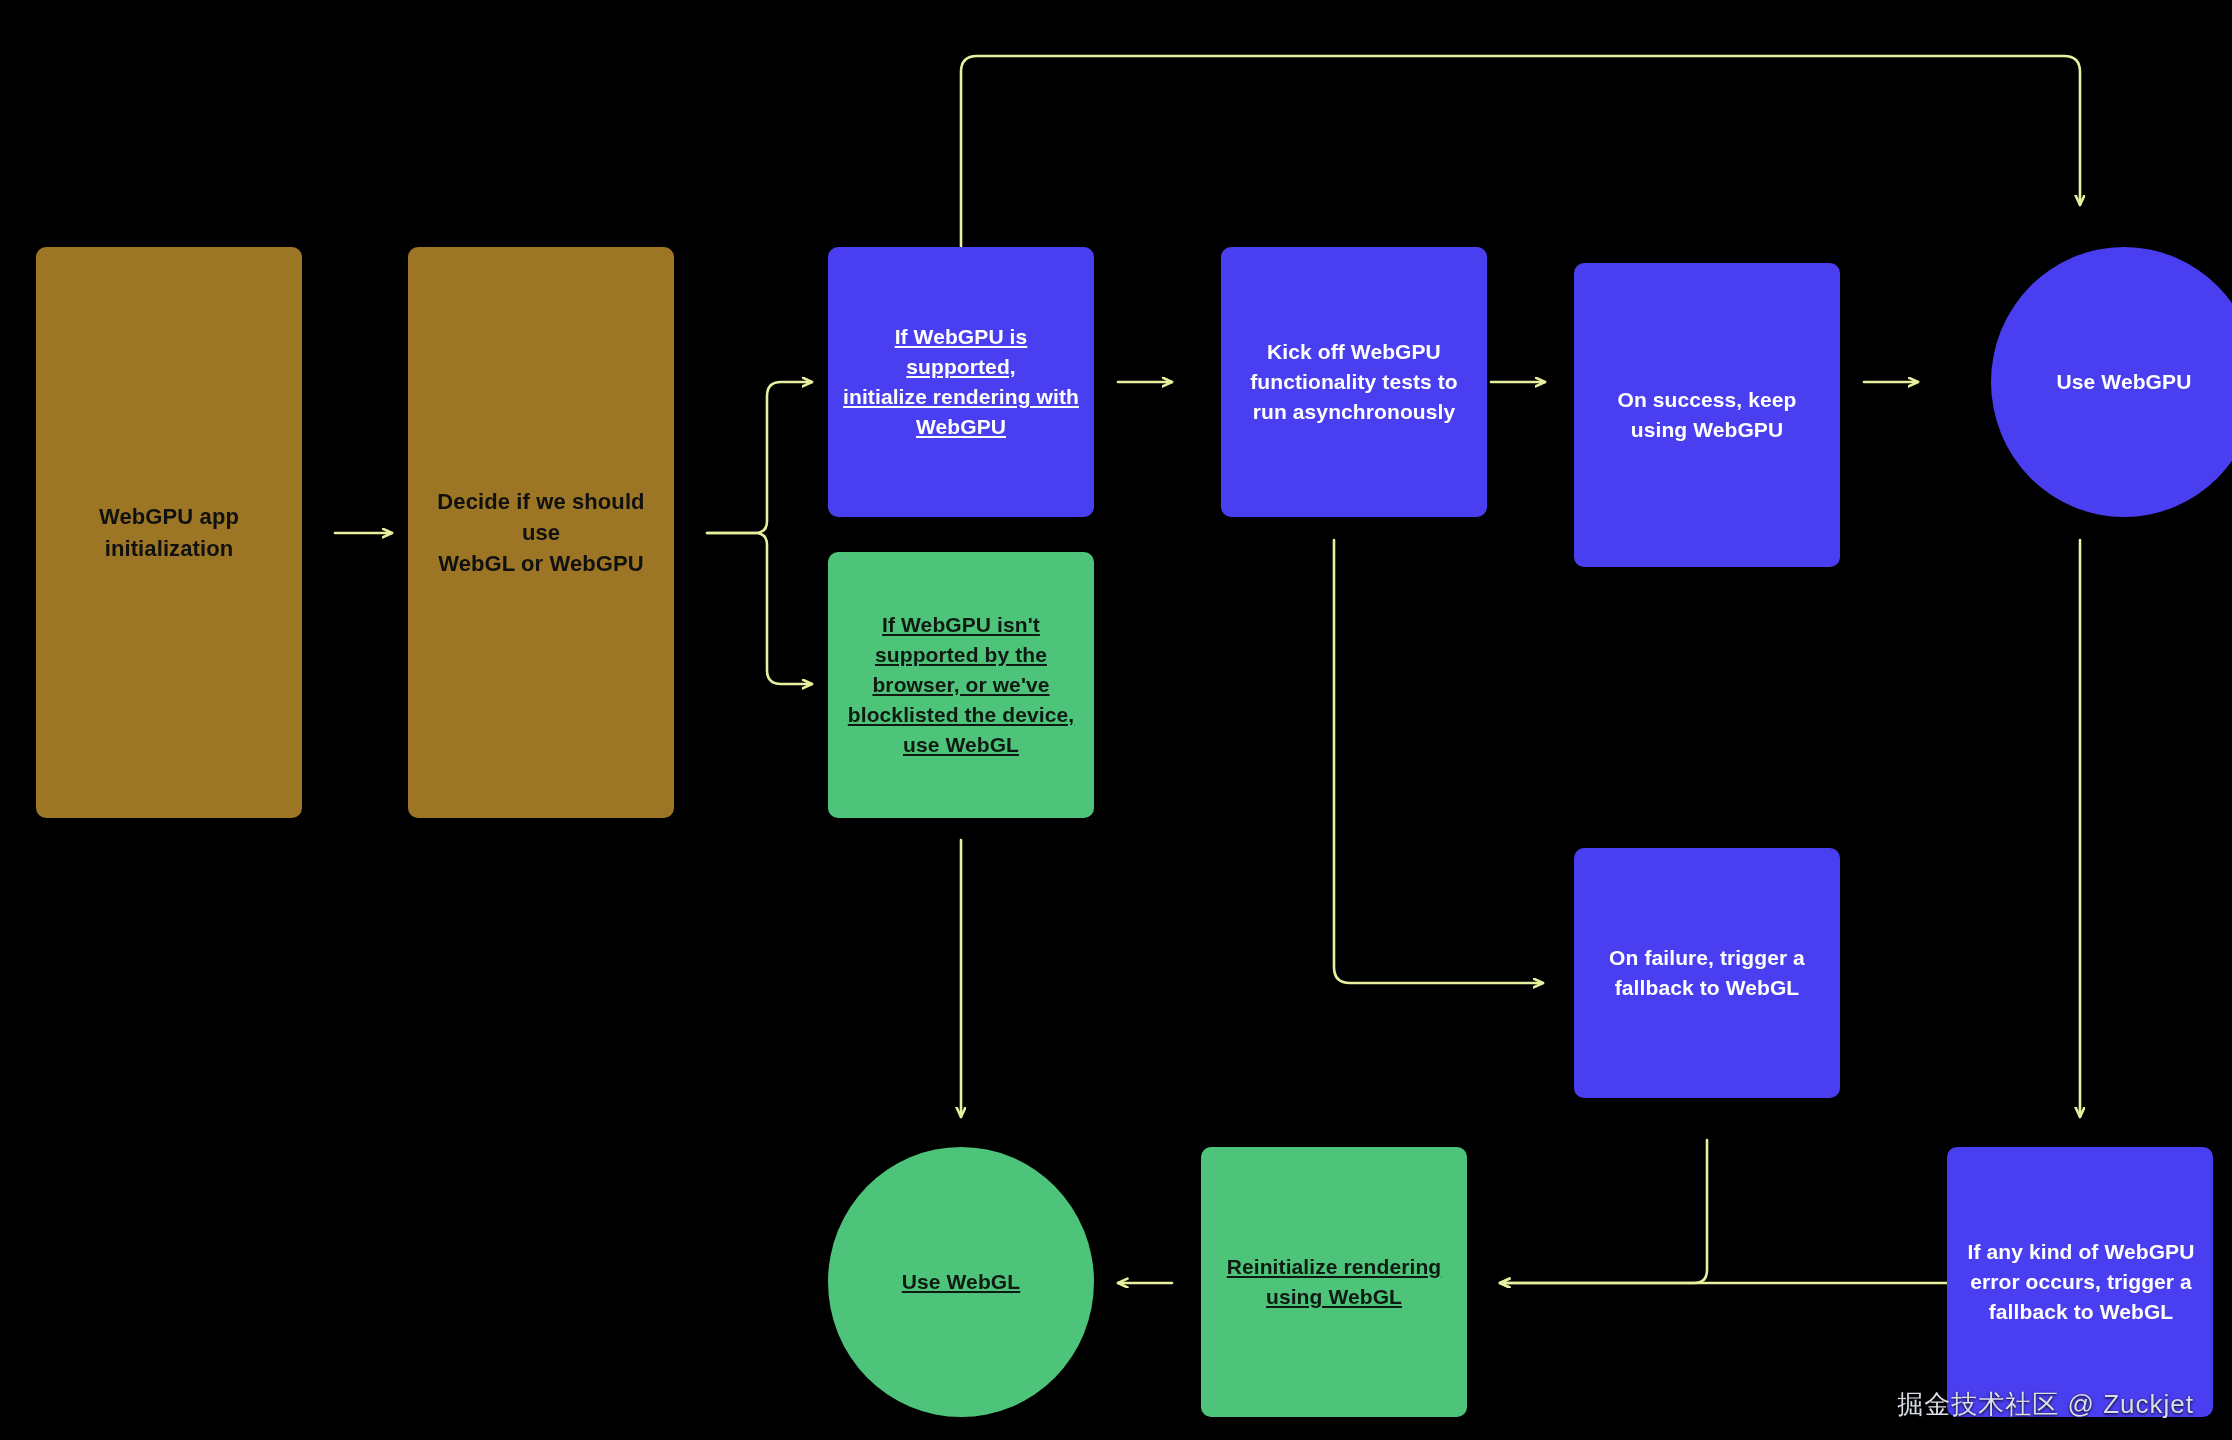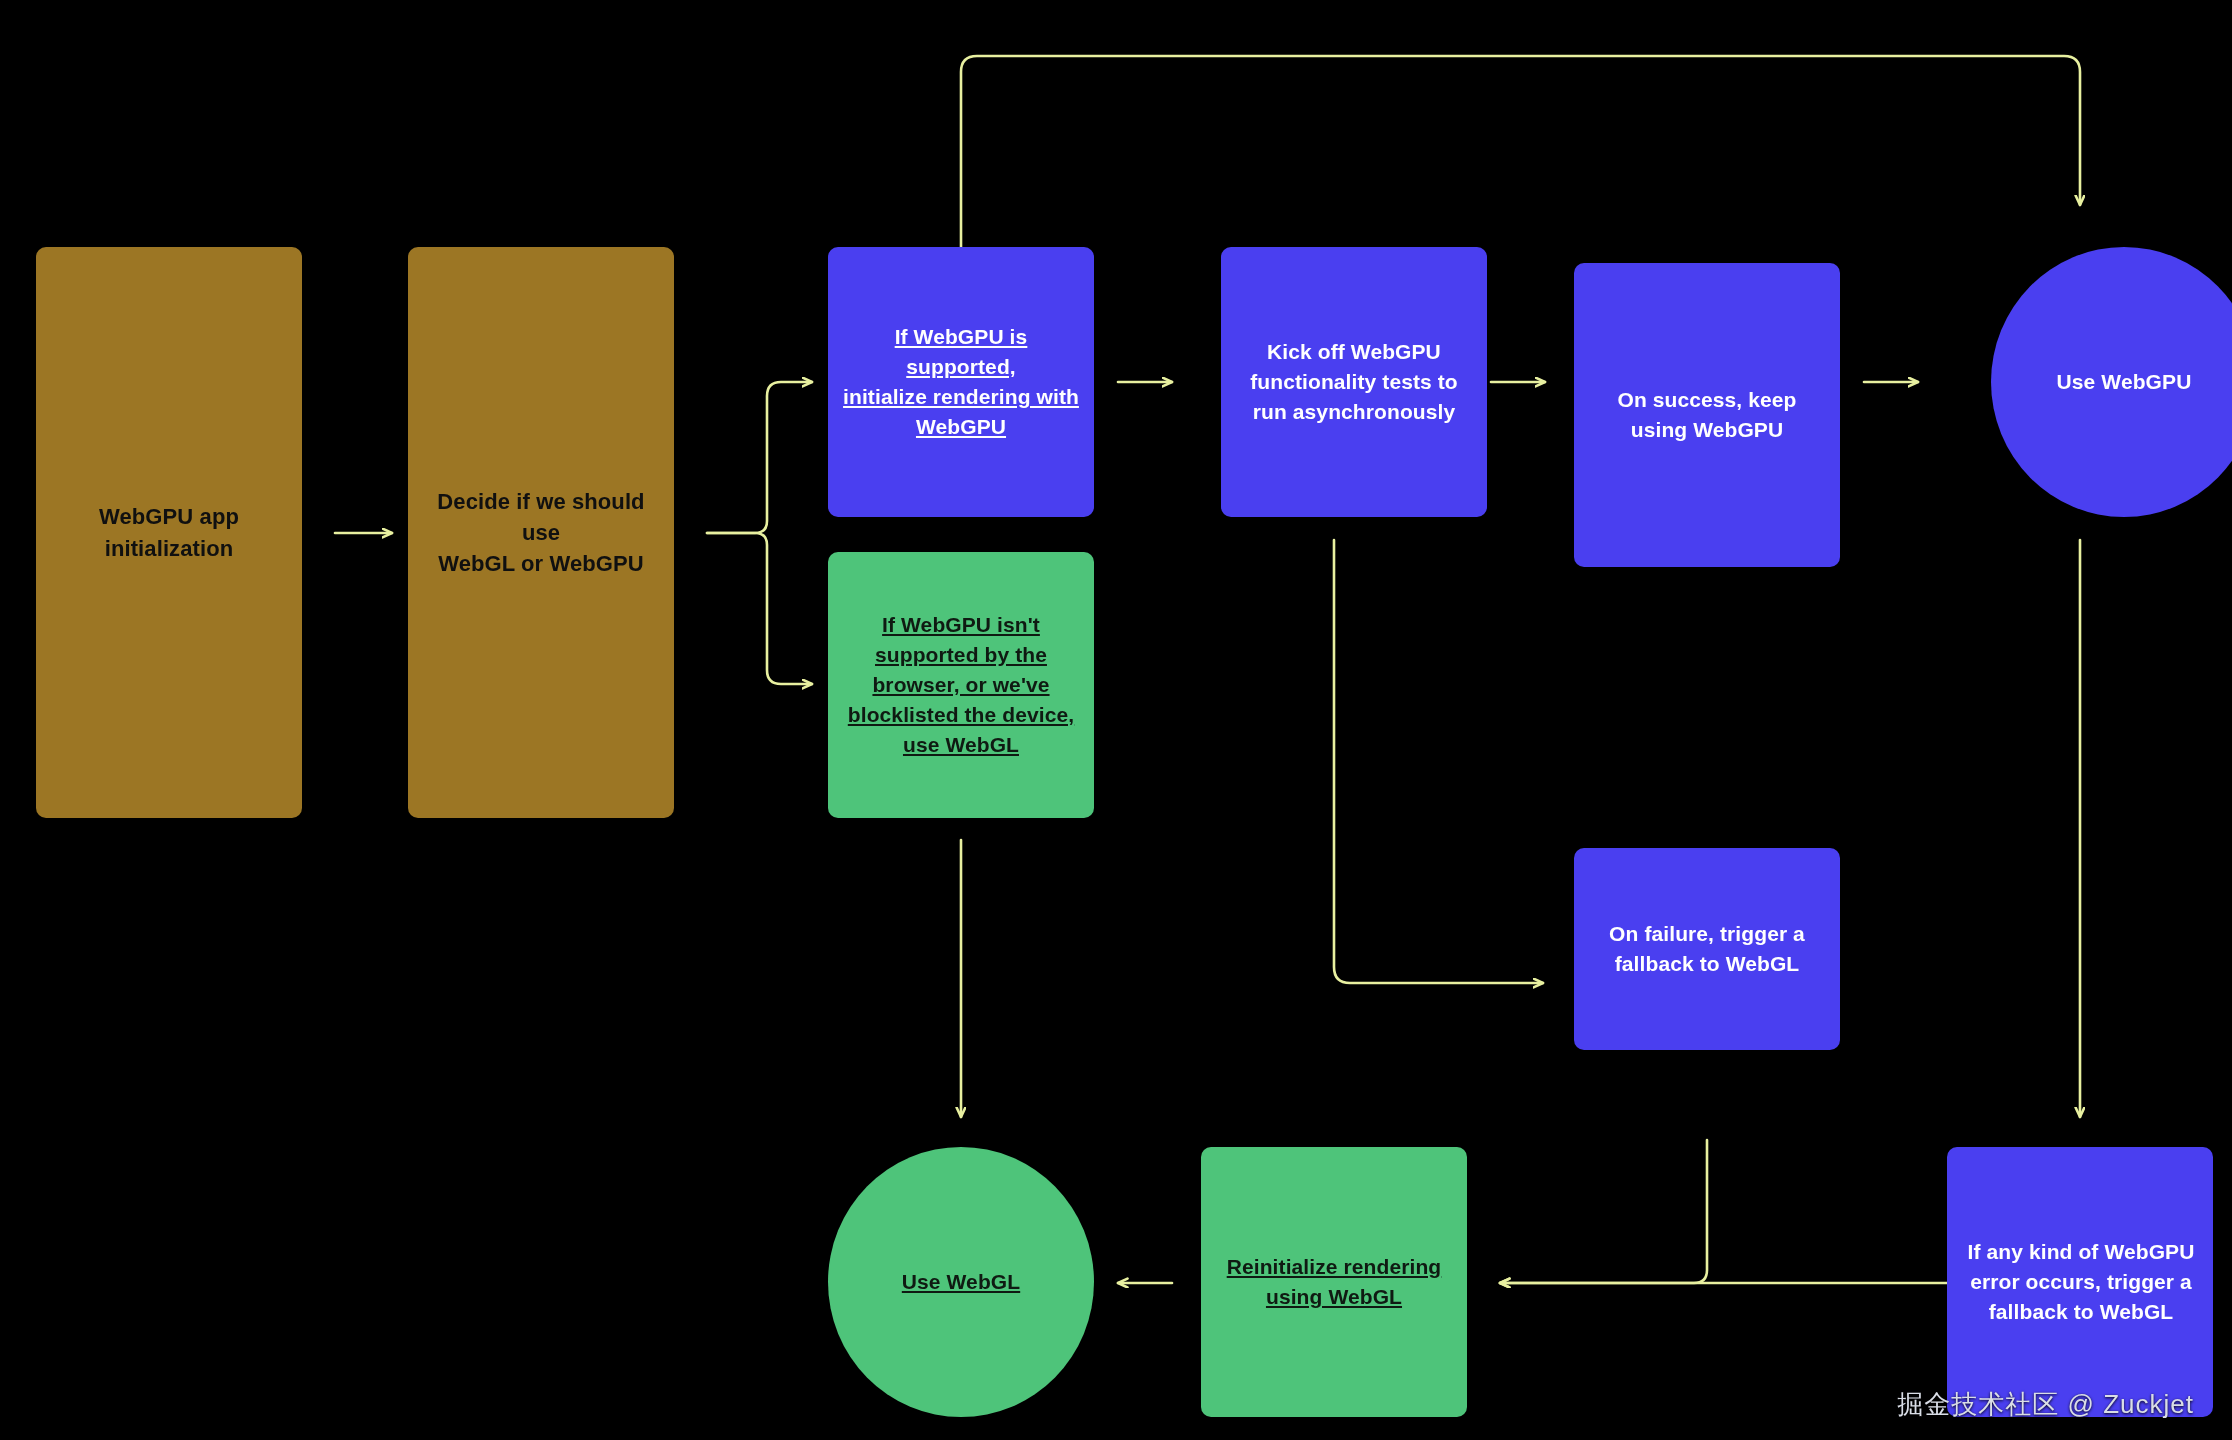--- a/index.html
+++ b/index.html
@@ -135,21 +135,21 @@
 
   <div class="node rect fill-blue sz-21" style="left:1574px; top:255px; width:266px; height:304px;margin-top:8px;">
     <span class="label">On success, keep
 using WebGPU</span>
   </div>
 
   <div class="node circle fill-blue sz-21" style="left:1991px; top:247px; width:266px; height:270px;">
     <span class="label">Use WebGPU</span>
   </div>
 
-  <div class="node rect fill-blue sz-21" style="left:1574px; top:848px; width:266px; height:202px;">
+  <div class="node rect fill-blue sz-21" style="left:1574px; top:848px; width:266px; height:250px;">
     <span class="label">On failure, trigger a
 fallback to WebGL</span>
   </div>
 
   <div class="node rect fill-blue sz-21" style="left:1947px; top:1147px; width:266px; height:270px;padding-left:16px;">
     <span class="label">If any kind of WebGPU
 error occurs, trigger a
 fallback to WebGL</span>
   </div>
 

